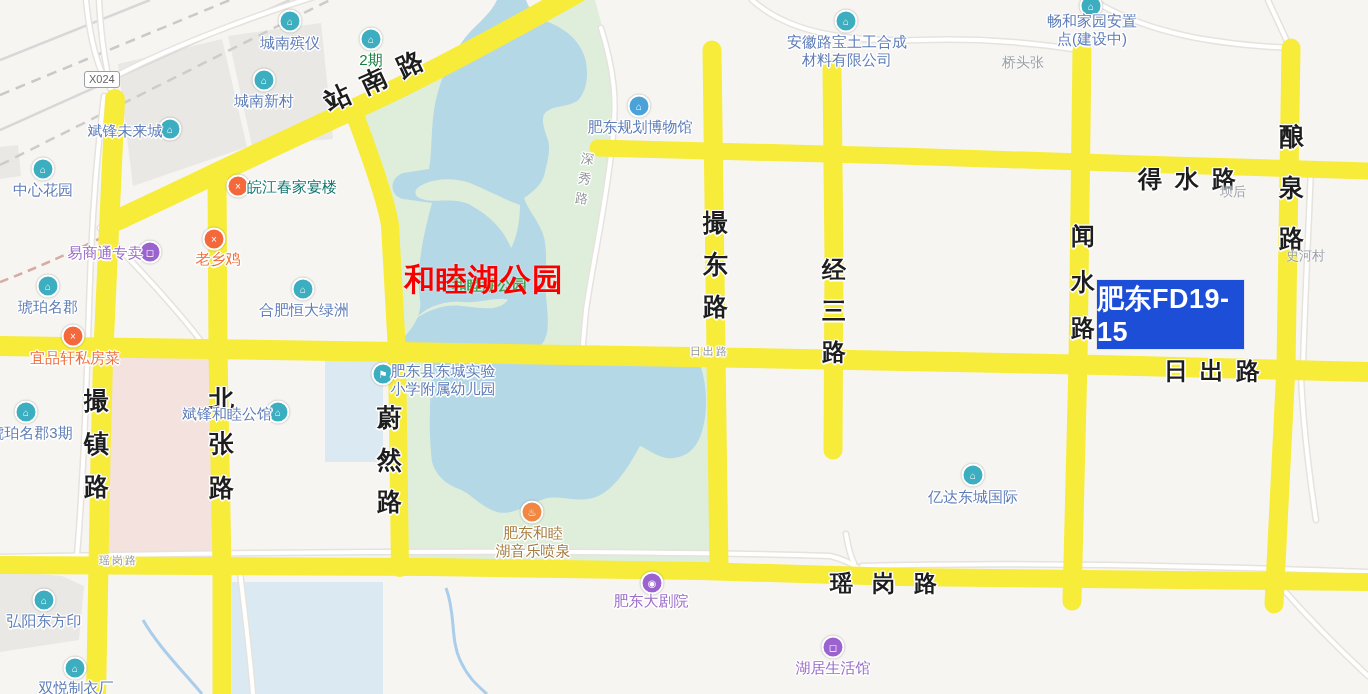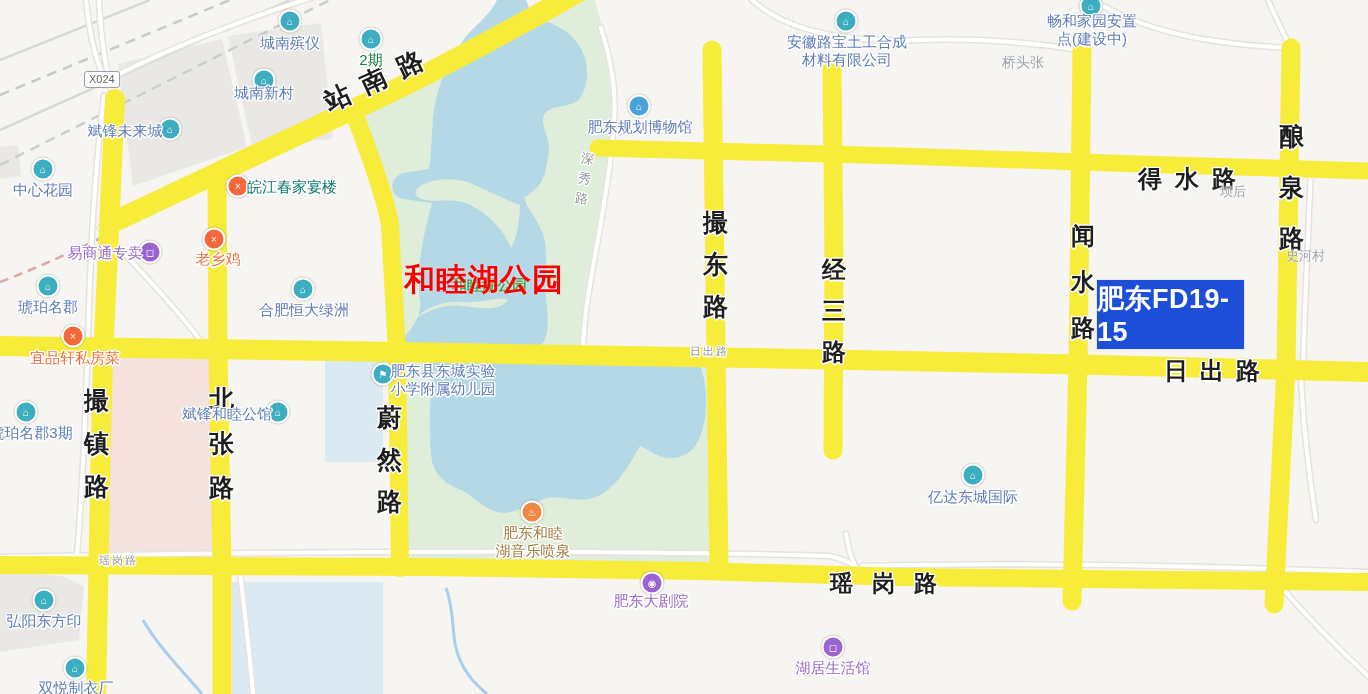--- a/index.html
+++ b/index.html
@@ -179,21 +179,21 @@
       <div class="lbl road-lbl gray" style="left: 99px; top: 553px; font-size: 11px; letter-spacing: 2px;">瑶岗路</div>
       <div class="poi-icon" style="left: 290px; top: 21px; background: rgb(60, 174, 192);">⌂</div>
       <div class="lbl poi-text" style="left: 290px; top: 34px; color: rgb(93, 124, 184);">
         <div>城南殡仪</div>
       </div>
       <div class="poi-icon" style="left: 371px; top: 39px; background: rgb(60, 174, 192);">⌂</div>
       <div class="lbl poi-text" style="left: 371px; top: 51px; color: #15803d;">
         <div>2期</div>
       </div>
       <div class="poi-icon" style="left: 264px; top: 80px; background: rgb(60, 174, 192);">⌂</div>
-      <div class="lbl poi-text" style="left: 264px; top: 84px; color: rgb(93, 124, 184);">
+      <div class="lbl poi-text" style="left: 264px; top: 92px; color: rgb(93, 124, 184);">
         <div>城南新村</div>
       </div>
       <div class="poi-icon" style="left: 170px; top: 129px; background: rgb(60, 174, 192);">⌂</div>
       <div class="lbl poi-text" style="left: 125px; top: 122px; color: rgb(93, 124, 184);">
         <div>斌锋未来城</div>
       </div>
       <div class="poi-icon" style="left: 43px; top: 169px; background: rgb(60, 174, 192);">⌂</div>
       <div class="lbl poi-text" style="left: 43px; top: 181px; color: rgb(93, 124, 184);">
         <div>中心花园</div>
       </div>

